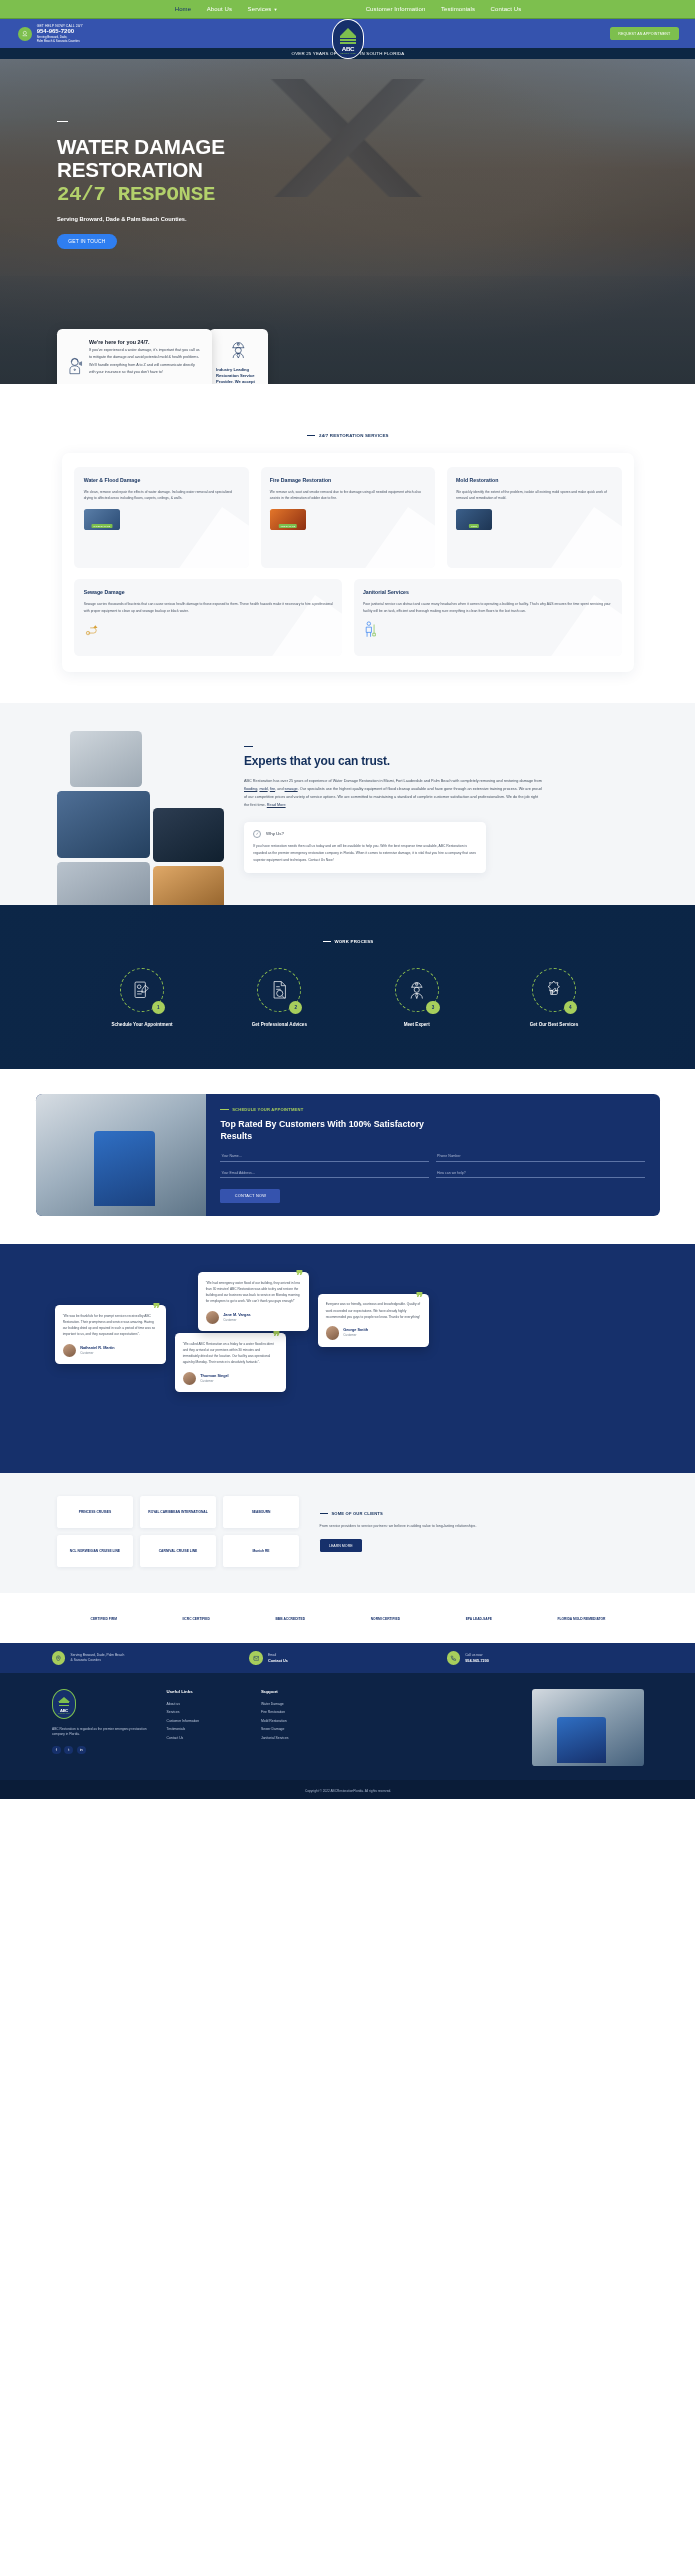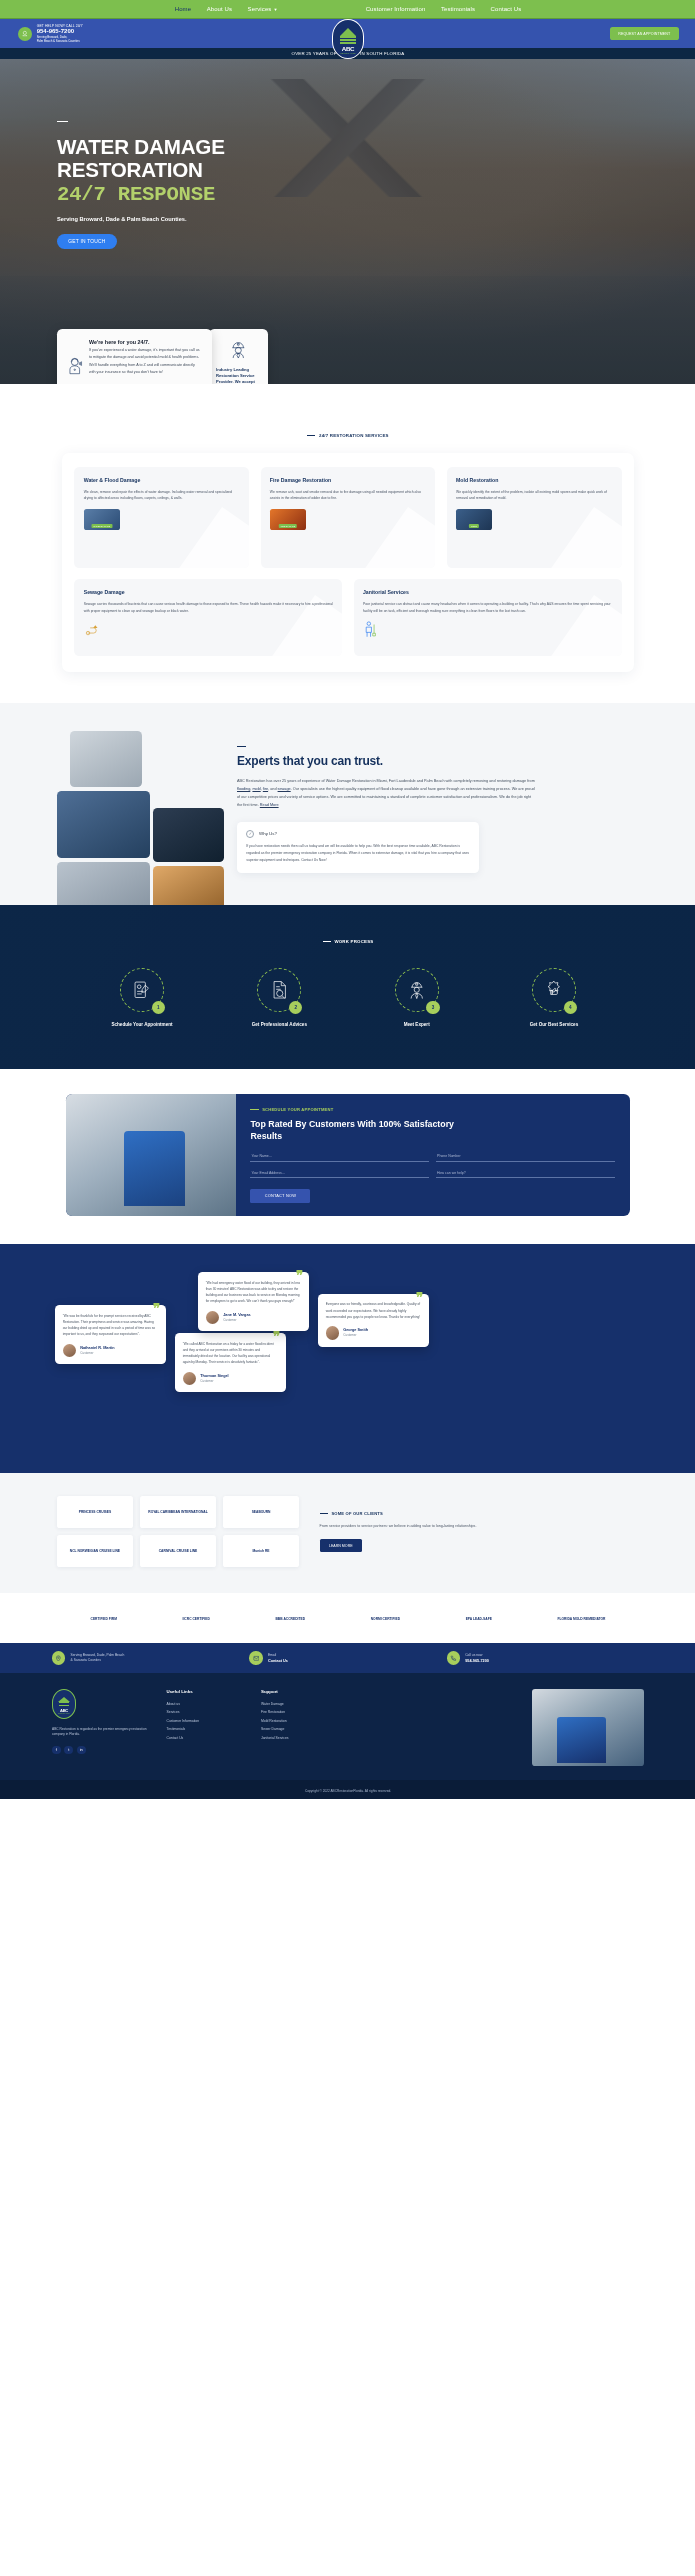--- a/index.html
+++ b/index.html
@@ -268,21 +268,21 @@
     white-space:nowrap;
   }
   .svc-icon { margin-top:6.2px; }
 
   
   .experts {
     background:#f4f6f8;
     padding:28px 0 32px;
     position:relative;
   }
-  .experts-inner { width:582px; margin:0 auto; display:flex; gap:10px; }
+  .experts-inner { width:582px; margin:0 auto; display:flex; gap:17px; }
   .ex-collage { width:170px; flex:0 0 170px; position:relative; }
   .ph {
     border-radius:4.6px;
     position:absolute;
     background:#c3ccd6;
     overflow:hidden;
   }
   .ph.a { left:13.4px; top:0;   width:72px; height:56px; background:linear-gradient(150deg,#cfd6dc,#9ba7b2); }
   .ph.b { left:0;   top:60px; width:93px; height:67px; background:linear-gradient(150deg,#4f6f96,#24405f); }
   .ph.c { left:0;   top:131px; width:93px; height:66px; background:linear-gradient(150deg,#b9c3cd,#7f8d9b); }
@@ -354,21 +354,21 @@
     margin-top:10.3px;
     color:#fff;
     font-size:4.6px;
     font-weight:bold;
     line-height:1.5;
   }
 
   
   .appt { background:#fff; padding:25px 0 28px; }
   .appt-inner {
-    width:564px; margin:0 auto;
+    width:624px; margin:0 auto;
     background:#16306b;
     border-radius:6.2px;
     display:flex;
     overflow:hidden;
     min-height:111px;
   }
   .appt-photo {
     width:170px; flex:0 0 170px;
     background:linear-gradient(150deg,#d7dde3 0%,#9fb0bf 45%,#5d7487 100%);
     position:relative;

